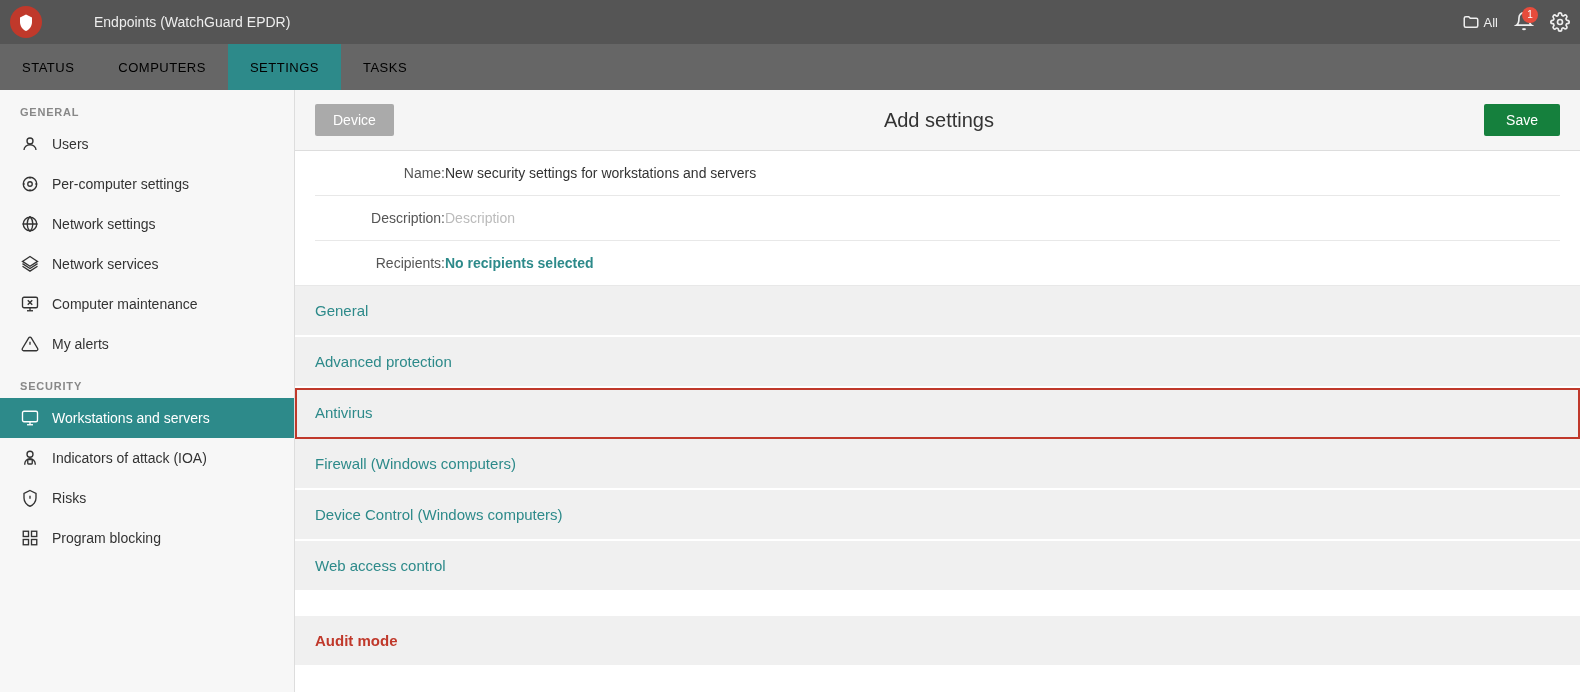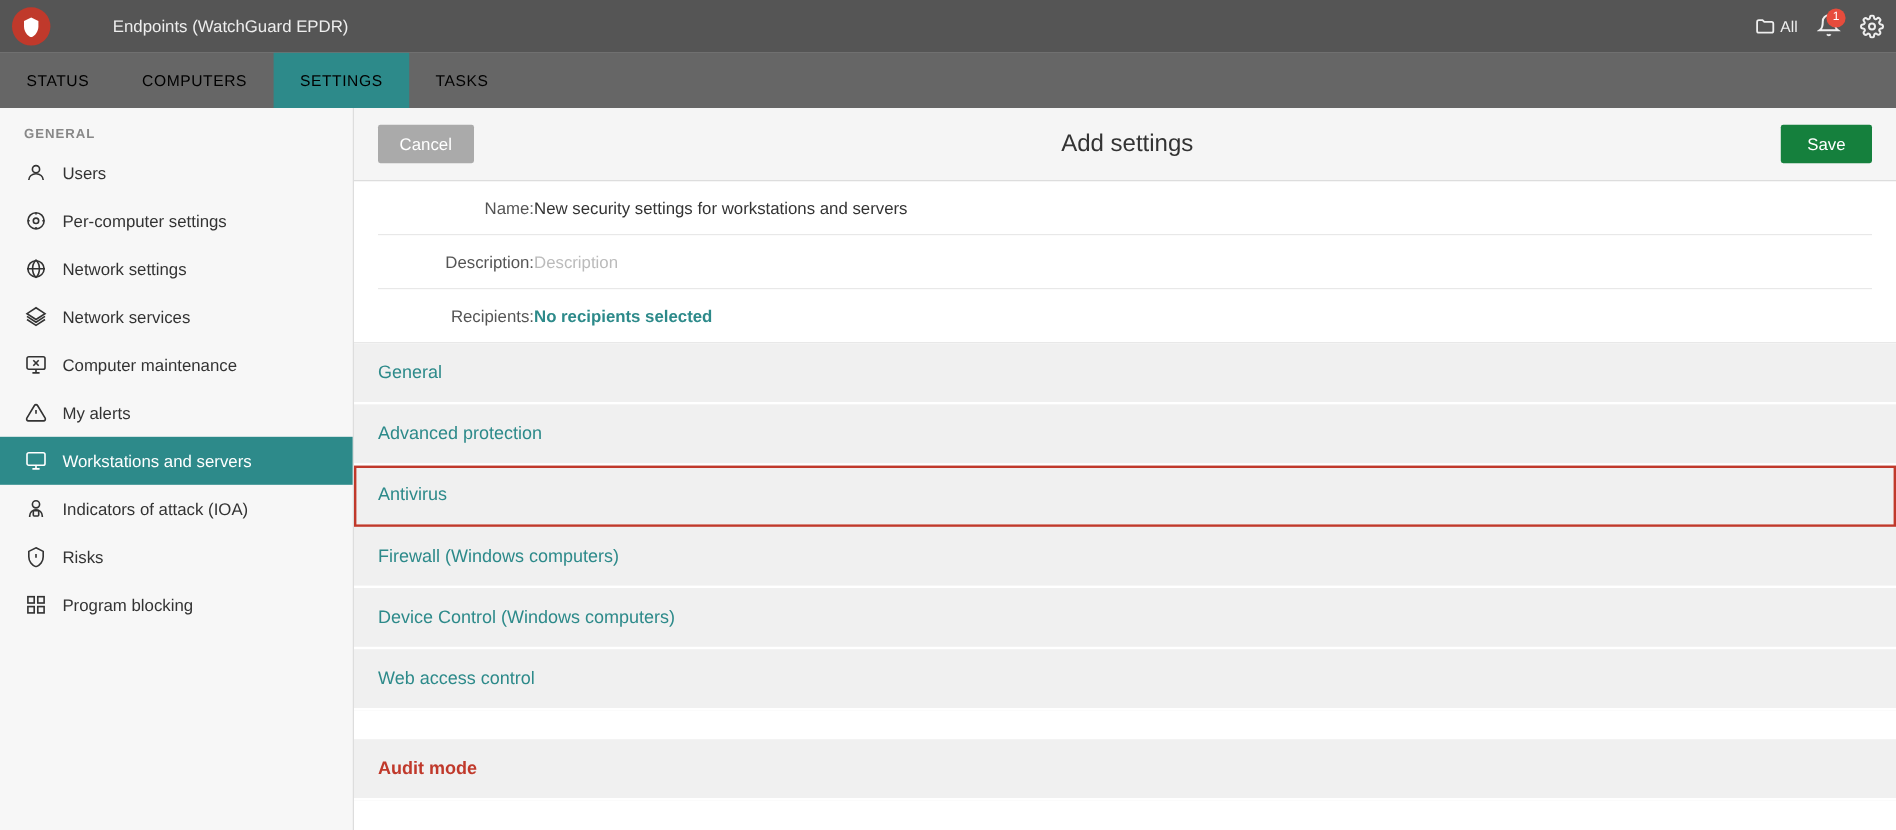--- a/index.html
+++ b/index.html
@@ -322,20 +322,21 @@
       <span class="icon">
         <svg viewBox="0 0 24 24" fill="none" stroke="currentColor" stroke-width="1.8">
           <path d="M10.29 3.86L1.82 18a2 2 0 001.71 3h16.94a2 2 0 001.71-3L13.71 3.86a2 2 0 00-3.42 0z"></path>
           <line x1="12" y1="9" x2="12" y2="13"></line>
             <line x1="12" y1="17" x2="12.01" y2="17"></line>
         </svg>
       </span>
       <span>My alerts</span>
     </div>
 
+    <div class="sidebar-section-label">SECURITY</div>
 
     <div class="sidebar-item active">
       <span class="icon">
         <svg viewBox="0 0 24 24" fill="none" stroke="currentColor" stroke-width="1.8">
           <rect x="2" y="3" width="20" height="14" rx="2"></rect>
           <line x1="8" y1="21" x2="16" y2="21"></line>
             <line x1="12" y1="17" x2="12" y2="21"></line>
         </svg>
       </span>
       <span>Workstations and servers</span>
@@ -373,21 +374,21 @@
         </svg>
       </span>
       <span>Program blocking</span>
     </div>
 
   </div>
 
   <div class="main">
 
     <div class="content-header">
-      <button class="btn-cancel">Cancel</button>
+      <button class="btn-cancel">Device</button>
       <span class="content-title">Add settings</span>
       <button class="btn-save">Save</button>
     </div>
 
     <div class="form-section">
       <div class="form-row">
         <span class="form-label">Name:</span>
         <span class="form-value">New security settings for workstations and servers</span>
       </div>
       <div class="form-row">

